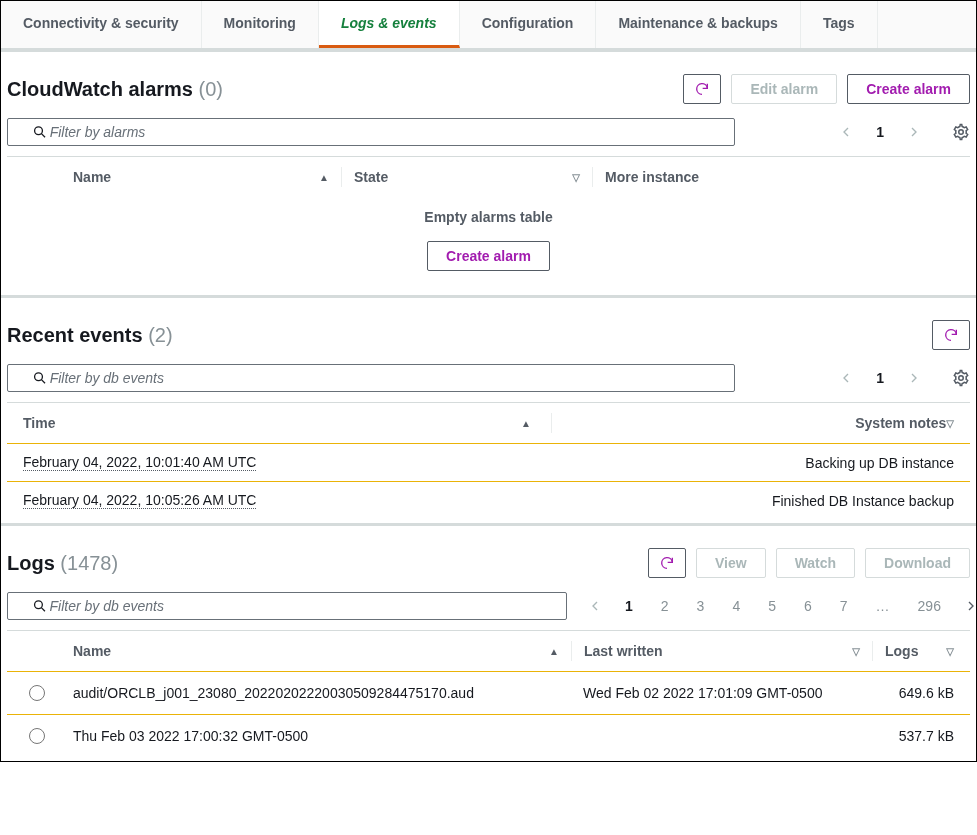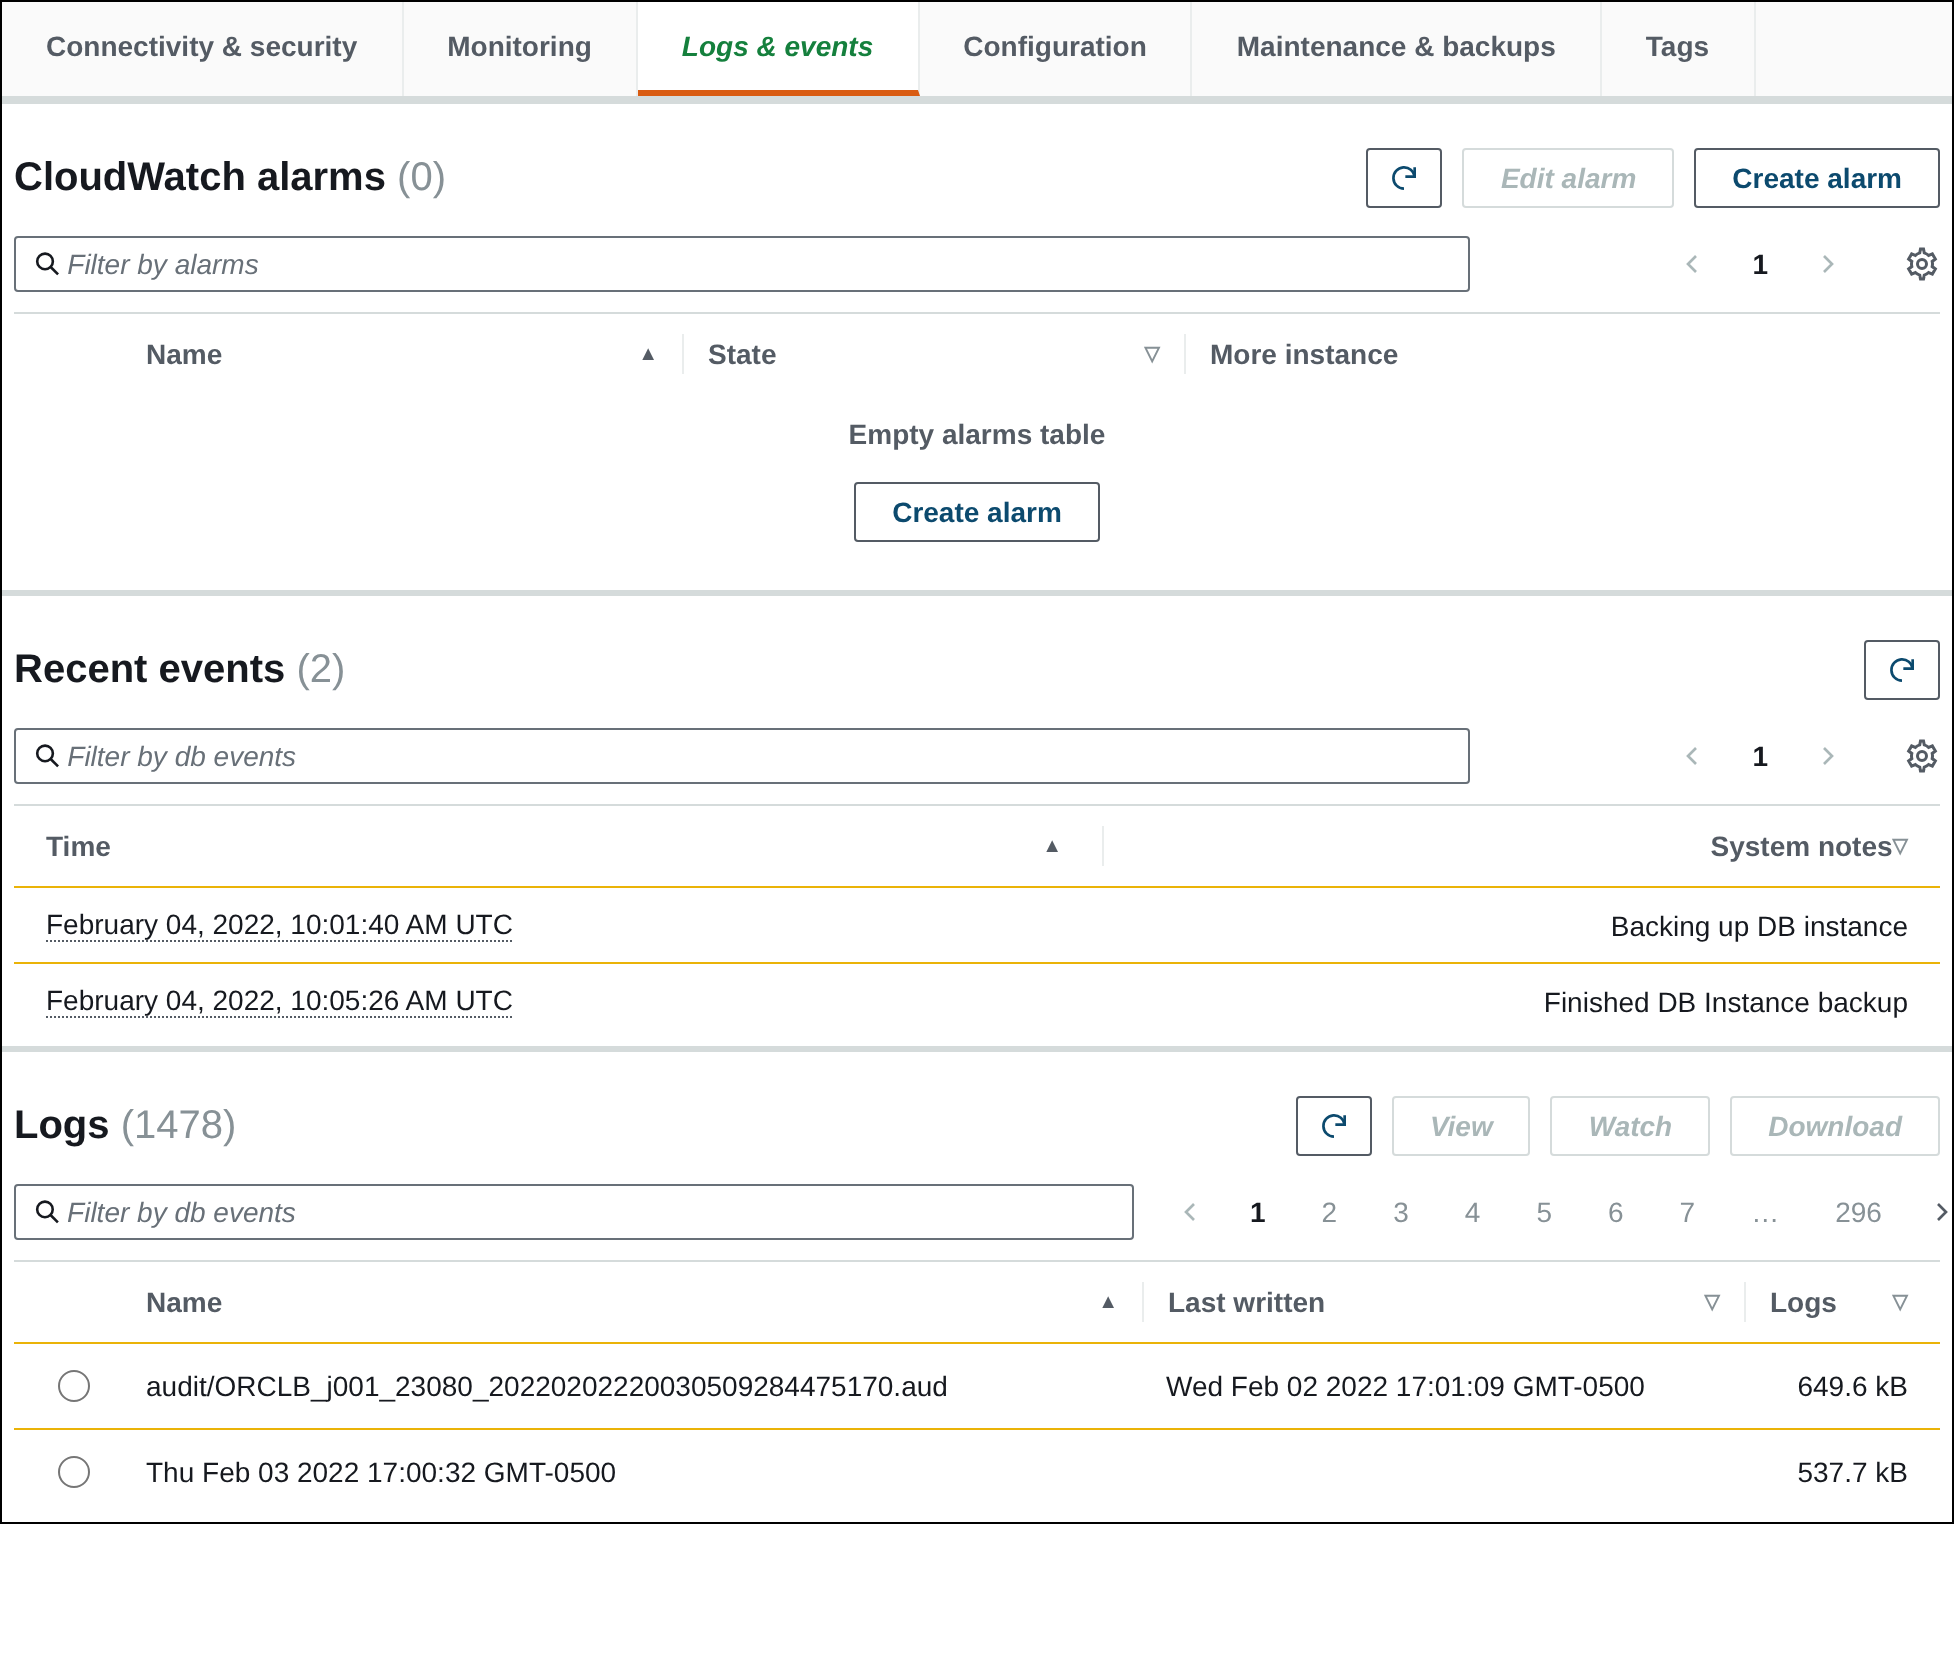--- a/index.html
+++ b/index.html
@@ -46,33 +46,33 @@
     display: flex; align-items: center; justify-content: space-between;
     padding: 8px 0 12px 0;
   }
   .title { font-size: 20px; font-weight: 700; }
   .title .count { color: #879196; font-weight: 500; }
   .btn-row { display: flex; gap: 10px; }
 
   button.awsbtn, .awsbtn {
     background: #fff; border: 1px solid #545b64; border-radius: 2px;
     padding: 6px 18px; font-weight: 700; font-size: 14px;
-    cursor: pointer; color: #0c4a6e; display: inline-flex; align-items: center; gap: 6px;
+    cursor: pointer; color: #a21caf; display: inline-flex; align-items: center; gap: 6px;
   }
   .awsbtn.icon-only { padding: 6px 10px; }
-  .awsbtn.disabled { color: #aab7b8; border-color: #d5dbdb; cursor: default; font-style: italic; }
+  .awsbtn.disabled { color: #aab7b8; border-color: #d5dbdb; cursor: default; }
 
   
   .filter-row {
     display: flex; align-items: center; gap: 20px; padding: 2px 0 10px 0;
   }
   .filter-box {
     display: flex; align-items: center;
     border: 1px solid #687078; border-radius: 2px;
-    padding: 4px 8px; flex: 0 0 auto;
+    padding: 4px 24px; flex: 0 0 auto;
   }
   .filter-box.w-lg { width: 728px; }
   .filter-box.w-md { width: 560px; }
   .filter-box input {
     border: none; outline: none; font-size: 14px; width: 100%;
   }
   .filter-box input::placeholder { color: #687078; font-style: italic; }
 
   .pager { display: flex; align-items: center; gap: 16px; margin-left: auto; }
   .pager .pg { font-weight: 700; color: #16191f; padding: 2px 6px; }

